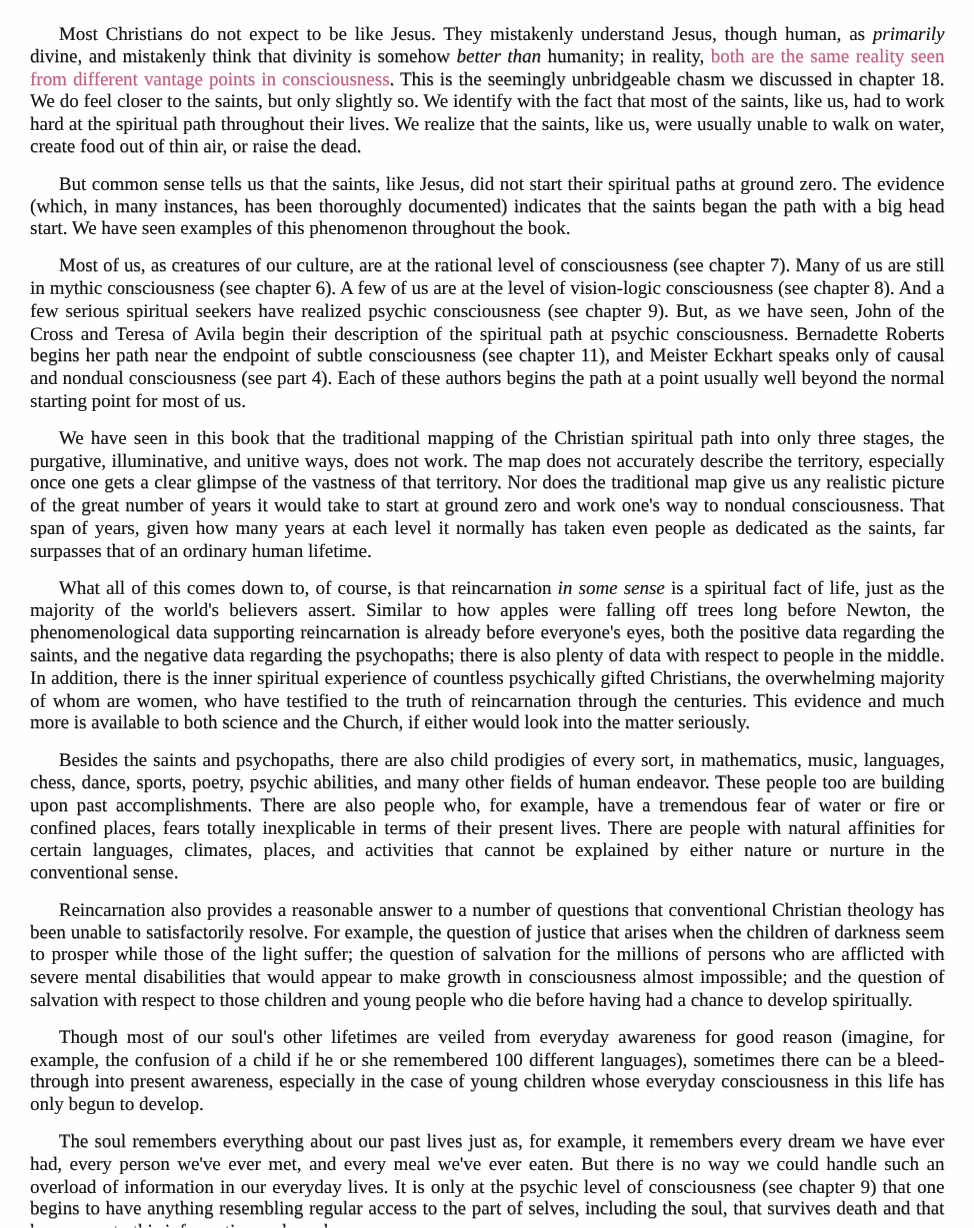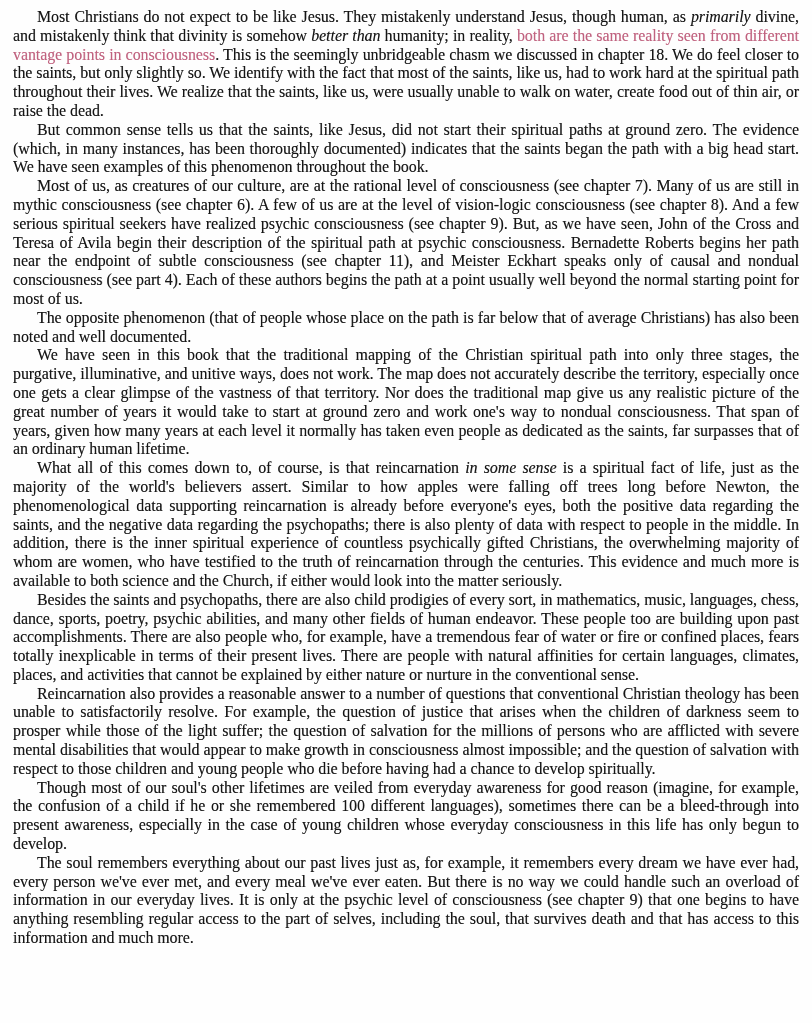--- a/index.html
+++ b/index.html
@@ -17,33 +17,32 @@
     background: #fefefe;
     font-family: "Liberation Serif", "DejaVu Serif", serif;
     font-size: 15.8px;
     line-height: 18.8px;
     color: #151515;
     text-align: justify;
     
     text-shadow: 0.3px 0.3px 0 rgba(20,20,20,0.45);
   }
   .para {
-    margin: 0;
+    margin: 12px;
     text-indent: 24px;
   }
   .run-italic { font-style: italic; }
   .run-highlight { color: var(--highlight-color, #c0627f); text-shadow: 0.3px 0.3px 0 rgba(192,98,127,0.4); }
 </style>
 </head>
 <body>
 
 <div class="page" style="background: rgb(254, 254, 254); color: rgb(21, 21, 21);">
     <p class="para"><span>Most Christians do not expect to be like Jesus. They mistakenly understand Jesus, though human, as </span><span class="run-italic">primarily</span><span> divine, and mistakenly think that divinity is somehow </span><span class="run-italic">better than</span><span> humanity; in reality, </span><span class="run-highlight">both are the same reality seen from different vantage points in consciousness</span><span>. This is the seemingly unbridgeable chasm we discussed in chapter 18. We do feel closer to the saints, but only slightly so. We identify with the fact that most of the saints, like us, had to work hard at the spiritual path throughout their lives. We realize that the saints, like us, were usually unable to walk on water, create food out of thin air, or raise the dead.</span></p>
     <p class="para"><span>But common sense tells us that the saints, like Jesus, did not start their spiritual paths at ground zero. The evidence (which, in many instances, has been thoroughly documented) indicates that the saints began the path with a big head start. We have seen examples of this phenomenon throughout the book.</span></p>
     <p class="para"><span>Most of us, as creatures of our culture, are at the rational level of consciousness (see chapter 7). Many of us are still in mythic consciousness (see chapter 6). A few of us are at the level of vision-logic consciousness (see chapter 8). And a few serious spiritual seekers have realized psychic consciousness (see chapter 9). But, as we have seen, John of the Cross and Teresa of Avila begin their description of the spiritual path at psychic consciousness. Bernadette Roberts begins her path near the endpoint of subtle consciousness (see chapter 11), and Meister Eckhart speaks only of causal and nondual consciousness (see part 4). Each of these authors begins the path at a point usually well beyond the normal starting point for most of us.</span></p>
-    <p class="para"><span>The opposite phenomenon (that of people whose place on the path is far below that of average Christians) has also been noted and well documented.</span></p>
     <p class="para"><span>We have seen in this book that the traditional mapping of the Christian spiritual path into only three stages, the purgative, illuminative, and unitive ways, does not work. The map does not accurately describe the territory, especially once one gets a clear glimpse of the vastness of that territory. Nor does the traditional map give us any realistic picture of the great number of years it would take to start at ground zero and work one's way to nondual consciousness. That span of years, given how many years at each level it normally has taken even people as dedicated as the saints, far surpasses that of an ordinary human lifetime.</span></p>
     <p class="para"><span>What all of this comes down to, of course, is that reincarnation </span><span class="run-italic">in some sense</span><span> is a spiritual fact of life, just as the majority of the world's believers assert. Similar to how apples were falling off trees long before Newton, the phenomenological data supporting reincarnation is already before everyone's eyes, both the positive data regarding the saints, and the negative data regarding the psychopaths; there is also plenty of data with respect to people in the middle. In addition, there is the inner spiritual experience of countless psychically gifted Christians, the overwhelming majority of whom are women, who have testified to the truth of reincarnation through the centuries. This evidence and much more is available to both science and the Church, if either would look into the matter seriously.</span></p>
     <p class="para"><span>Besides the saints and psychopaths, there are also child prodigies of every sort, in mathematics, music, languages, chess, dance, sports, poetry, psychic abilities, and many other fields of human endeavor. These people too are building upon past accomplishments. There are also people who, for example, have a tremendous fear of water or fire or confined places, fears totally inexplicable in terms of their present lives. There are people with natural affinities for certain languages, climates, places, and activities that cannot be explained by either nature or nurture in the conventional sense.</span></p>
     <p class="para"><span>Reincarnation also provides a reasonable answer to a number of questions that conventional Christian theology has been unable to satisfactorily resolve. For example, the question of justice that arises when the children of darkness seem to prosper while those of the light suffer; the question of salvation for the millions of persons who are afflicted with severe mental disabilities that would appear to make growth in consciousness almost impossible; and the question of salvation with respect to those children and young people who die before having had a chance to develop spiritually.</span></p>
     <p class="para"><span>Though most of our soul's other lifetimes are veiled from everyday awareness for good reason (imagine, for example, the confusion of a child if he or she remembered 100 different languages), sometimes there can be a bleed-through into present awareness, especially in the case of young children whose everyday consciousness in this life has only begun to develop.</span></p>
     <p class="para"><span>The soul remembers everything about our past lives just as, for example, it remembers every dream we have ever had, every person we've ever met, and every meal we've ever eaten. But there is no way we could handle such an overload of information in our everyday lives. It is only at the psychic level of consciousness (see chapter 9) that one begins to have anything resembling regular access to the part of selves, including the soul, that survives death and that has access to this information and much more.</span></p>
   </div>
 
 </body></html>

